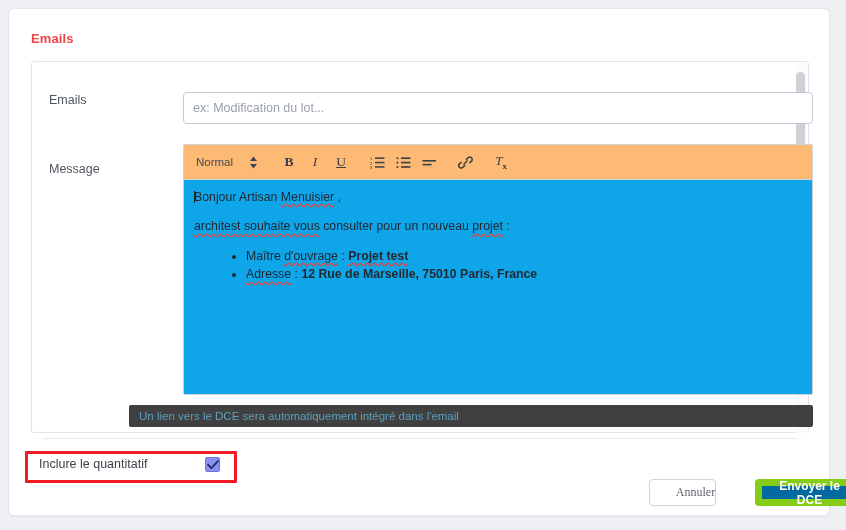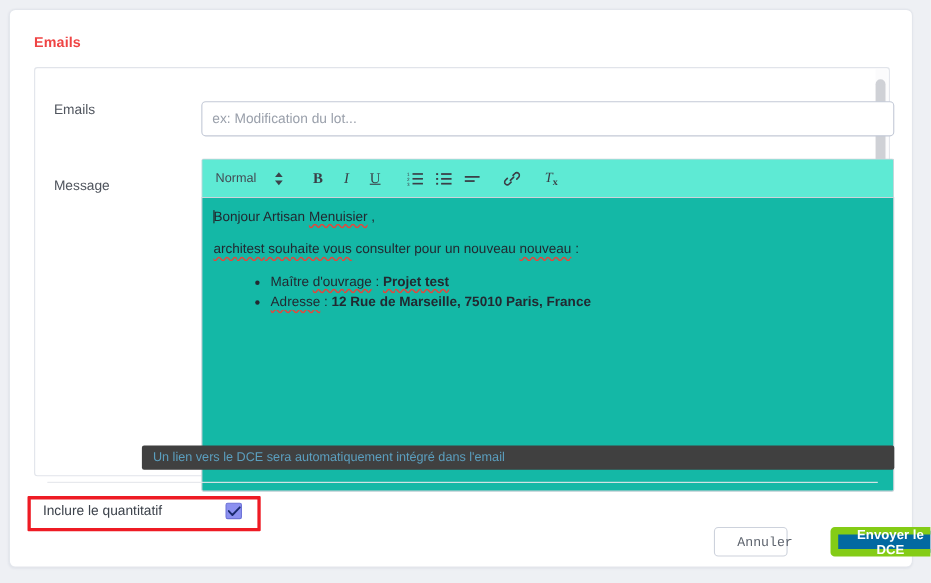--- a/index.html
+++ b/index.html
@@ -108,21 +108,21 @@
     left: 174px;
     top: 135px;
     width: 630px;
     height: 251px;
   }
   .editor-toolbar {
     position: relative;
     height: 35px;
     border: 1px solid #cfd3da;
     border-bottom: none;
-    background: #5eead4;
+    background: #fdba74;
     border-radius: 2px 2px 0 0;
     display: flex;
     align-items: center;
     padding-left: 12px;
     gap: 0px;
   }
   .tb-picker {
     display: flex;
     align-items: center;
     gap: 16px;
@@ -150,23 +150,23 @@
   .tb-gap { width: 10px; }
   .tb-btn svg { display: block; }
   .tb-b { font-size: 13.5px; font-weight: bold; font-family: "Liberation Serif", serif;}
   .tb-i { font-size: 13.5px; font-style: italic; font-family: "Liberation Serif", serif;}
   .tb-u { font-size: 13.5px; text-decoration: underline; font-family: "Liberation Serif", serif;}
   .tb-tx { font-size: 13px; font-style: italic; font-family: "Liberation Serif", serif; position: relative;}
   .tb-tx sub { font-size: 9px; font-style: normal; font-weight: bold; }
 
   .editor-body {
     position: relative;
-    height: 268px;
+    height: 216px;
     border: 1px solid #cfd3da;
-    background: #14b8a6;
+    background: #0ea5e9;
     border-radius: 0 0 2px 2px;
     padding: 9px 10px 0 10px;
     font-family: "Liberation Sans", sans-serif;
     font-size: 12.3px;
     color: #222931;
     line-height: 1.42;
     overflow: hidden;
   }
   .editor-body p { margin: 0 0 12px 0; }
   .editor-body ul {
@@ -261,21 +261,21 @@
     position: absolute;
     left: 640px;
     top: 470px;
     width: 67px;
     height: 27px;
     background: #ffffff;
     border: 1px solid #cdd2dc;
     border-radius: 4px;
     color: #5e646e;
     font-size: 12px;
-    font-family: Liberation Mono, monospace;
+    font-family: Liberation Serif, serif;
     cursor: pointer;
     display: flex;
     align-items: center;
     justify-content: center;
     padding-left: 32px;
   }
   .btn-send {
     position: absolute;
     left: 746px;
     top: 470px;
@@ -379,21 +379,21 @@
 
         <div class="tb-btn tb-tx">
           <span>T<sub>x</sub></span>
         </div>
 
       </div>
 
       <div class="editor-body">
         <p><span class="caret-bar"></span><span>Bonjour Artisan </span><span class="sp">Menuisier</span><span> ,</span></p>
 
-        <p><span class="sp">architest</span><span class="sp"> souhaite vous</span><span> consulter pour un nouveau </span><span class="sp">nouveau</span><span> :</span></p>
+        <p><span class="sp">architest</span><span class="sp"> souhaite vous</span><span> consulter pour un nouveau </span><span class="sp">projet</span><span> :</span></p>
 
         <ul>
           <li><span>Maître </span><span class="sp">d'ouvrage</span><span> : </span><span class="bold sp">Projet test</span></li>
           <li><span></span><span class="sp">Adresse</span><span> : </span><span class="bold">12 Rue de Marseille, 75010 Paris, France</span></li>
         </ul>
       </div>
 
     </div>
 
     <div class="info-banner">Un lien vers le DCE sera automatiquement intégré dans l'email</div>

